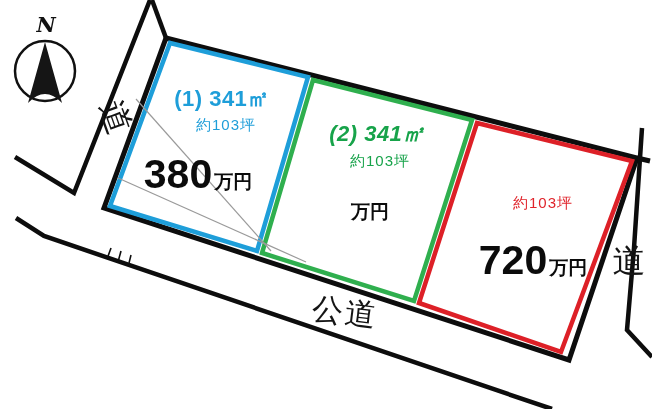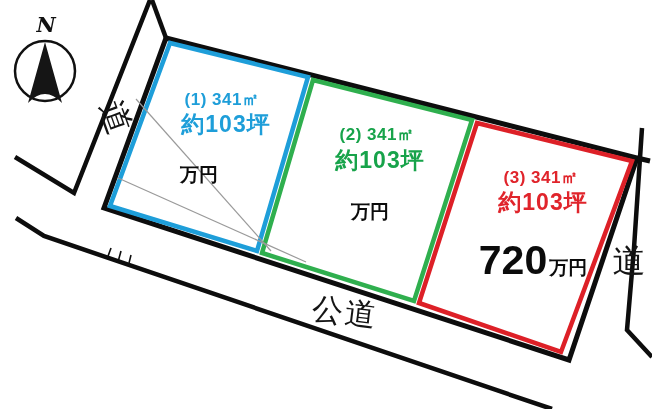--- a/index.html
+++ b/index.html
@@ -3,22 +3,22 @@
 <meta charset="utf-8">
 <style>
   html,body{margin:0;padding:0;background:#fff;}
   #canvas{
     position:relative;width:652px;height:409px;background:#ffffff;
     overflow:hidden;
     font-family:"Liberation Sans","DejaVu Sans",sans-serif;
   }
   #canvas svg{position:absolute;left:0;top:0;}
   .lbl{position:absolute;transform:translate(-50%,-50%);white-space:nowrap;line-height:1;}
-  .area-lbl{font-size:17px;font-weight:700;letter-spacing:0.5px;}
-  .tsubo-lbl{font-size:23px;font-weight:700;letter-spacing:1px;}
+  .area-lbl{font-size:22px;font-weight:700;letter-spacing:0.5px;}
+  .tsubo-lbl{font-size:15px;font-weight:400;letter-spacing:1px;}
   .price{display:flex;align-items:baseline;color:#0b0b0b;}
   .price .num{font-size:41px;font-weight:700;letter-spacing:0px;}
   .price .unit{font-size:19px;font-weight:700;margin-left:2px;}
   .road-lbl{
     font-family:"DejaVu Serif","Liberation Serif",serif;
     color:#141414;font-weight:400;
   }
   .road-left{font-size:33px;transform:translate(-50%,-50%) rotate(70deg);}
   .road-right{font-size:33px;}
   .road-bottom{font-size:31px;letter-spacing:2px;transform:translate(-50%,-50%) rotate(7deg);}
@@ -61,29 +61,29 @@
 
   <div class="lbl north-lbl" style="left:46px;top:24px;">N</div>
 
   <div class="lbl road-lbl road-left" style="left:116px;top:117px;">道</div>
   <div class="lbl road-lbl road-right" style="left:629px;top:260px;">道</div>
   <div class="lbl road-lbl road-bottom" style="left:345px;top:312px;">公道</div>
 
   <div class="lbl area-lbl" style="left: 222px; top: 99px; color: rgb(30, 158, 217);">(1) 341㎡</div>
   <div class="lbl tsubo-lbl" style="left: 226px; top: 124px; color: rgb(30, 158, 217);">約103坪</div>
   <div class="lbl price" style="left:198px;top:174px;">
+    <span class="num">380</span>
     <span class="unit">万円</span>
   </div>
 
-  <div class="lbl area-lbl" style="left: 377px; top: 134px; color: rgb(23, 163, 74);">(2) 341㎡</div>
+  <div class="lbl area-lbl" style="left: 377px; top: 134px; color: rgb(23, 163, 74); font-style: italic;">(2) 341㎡</div>
   <div class="lbl tsubo-lbl" style="left: 380px; top: 160px; color: rgb(23, 163, 74);">約103坪</div>
   <div class="lbl price" style="left:369px;top:211px;">
     <span class="unit">万円</span>
   </div>
 
-  <div class="lbl area-lbl" style="left: 541px; top: 177px; color: rgb(224, 36, 43);">(3) 341㎡</div>
   <div class="lbl tsubo-lbl" style="left: 543px; top: 202px; color: rgb(224, 36, 43);">約103坪</div>
   <div class="lbl price" style="left:533px;top:260px;">
     <span class="num">720</span>
     <span class="unit">万円</span>
   </div>
 
 </div>
 
 </body></html>

